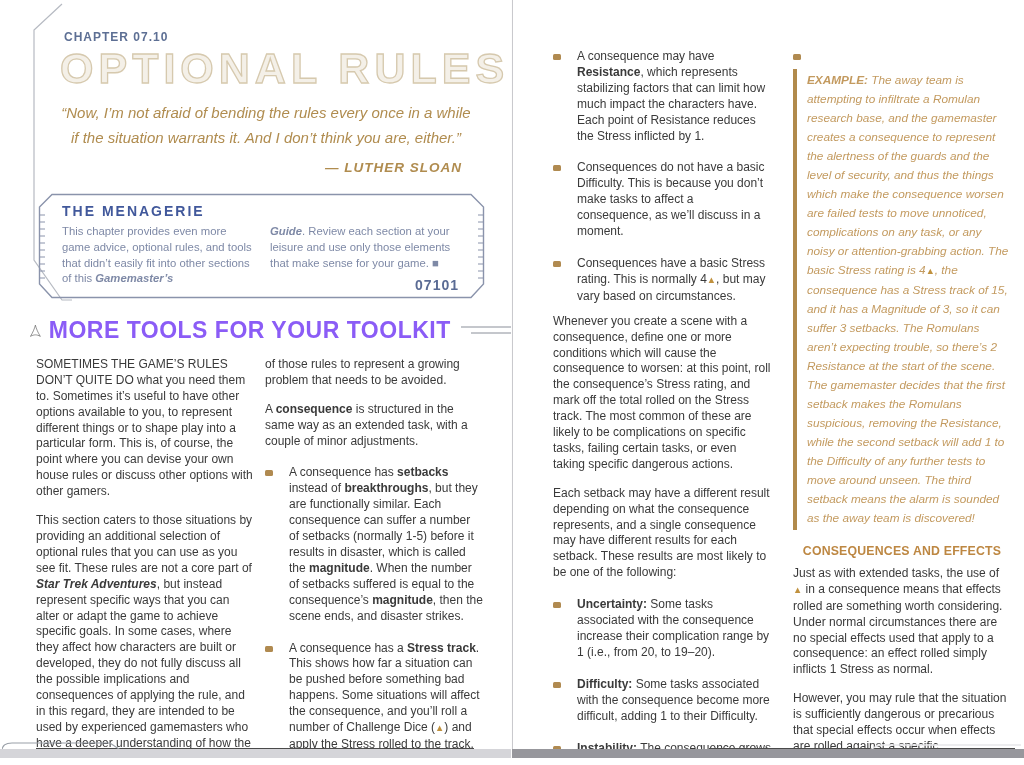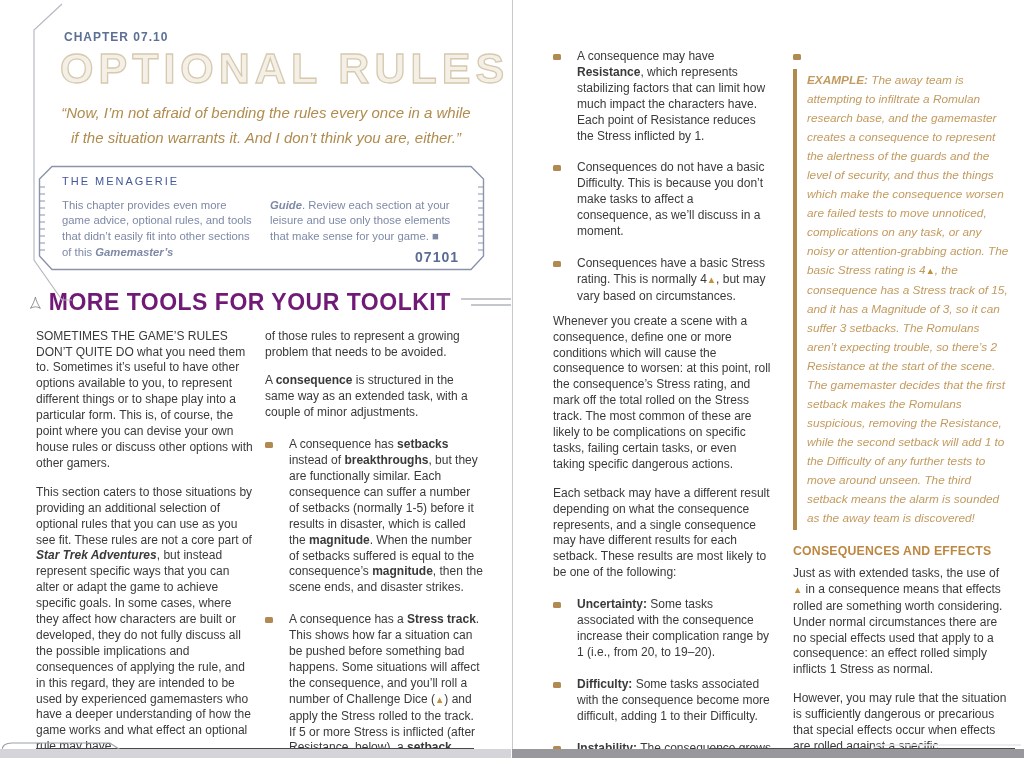--- a/index.html
+++ b/index.html
@@ -14,36 +14,36 @@
               color:rgba(214,201,174,0.28);-webkit-text-stroke:1.3px #d6c9ae;line-height:1.05;
               font-family:"Liberation Sans",sans-serif;white-space:nowrap;}
   .quote{width:420px;margin:10px 0 0 56px;text-align:center;font-style:italic;
          font-size:15px;line-height:1.65;color:#b08c4f;}
   .quote-attr{text-align:right;padding-right:14px;margin-top:6px;font-weight:bold;font-style:italic;
               font-size:13.5px;letter-spacing:1px;color:#b08c4f;}
   
   .menagerie{position:relative;width:447px;height:106px;margin:14px 0 0 38px;}
   .menagerie svg.frame{position:absolute;inset:0;}
   .men-inner{position:absolute;inset:10px 22px 8px 24px;}
-  .men-title{font-size:11px;font-weight:normal;letter-spacing:2px;color:#41589b;margin-bottom:11px;}
+  .men-title{font-size:14px;font-weight:bold;letter-spacing:2px;color:#41589b;margin-bottom:5px;}
   .men-cols{display:flex;gap:18px;}
   .men-col{width:190px;font-size:11.3px;line-height:1.4;color:#7e89a6;}
   .men-code{position:absolute;right:4px;bottom:-2px;font-size:14px;font-weight:bold;color:#5a6b94;letter-spacing:1px;padding-left:19px;}
   .bi{font-weight:bold;font-style:italic;}
   
   .section-head{display:flex;align-items:center;margin:18px 0 8px 30px;}
-  .section-head h2{margin:0 0 0 8px;font-size:23px;font-weight:bold;letter-spacing:0.5px;color:#701a75;white-space:nowrap;}
+  .section-head h2{margin:0 0 0 8px;font-size:23px;font-weight:bold;letter-spacing:0.5px;color:#8b5cf6;white-space:nowrap;}
   .head-lines{margin-left:10px;}
   
   .cols{display:flex;}
   .page-left .cols{padding:4px 0 0 36px;gap:11px;}
   .page-right .cols{padding:33px 0 0 40px;gap:22px;}
   .col{width:218px;font-size:12px;line-height:15.9px;}
   .col p{margin:0 0 13px 0;}
-  .minor-heading{font-size:12.3px;font-weight:bold;color:#bd8742;letter-spacing:0.2px;margin:2px 0 6px 0;}
+  .minor-heading{font-size:12.3px;font-weight:bold;color:#bd8742;letter-spacing:0.2px;margin:2px 0 6px 0;text-align:center;}
   .bullet{display:flex;margin:16px 0 9px 0;}
   .bullet .sq{flex:none;width:8px;height:6px;background:#b08a50;border-radius:1.5px;margin:5px 0 0 0;}
   .bullet .bt{margin-left:16px;}
   .delta{color:#c0913e;font-size:0.78em;}
   
   .example{border-left:4px solid #b18a4c;padding:2px 0 2px 10px;margin:4px 0 14px 0;
            font-style:italic;color:#c39a5f;font-size:11.8px;line-height:19px;}
   
   .footer{position:absolute;top:731px;font-size:11px;color:#1f1f1f;}
   .footer .rule{position:absolute;top:17px;height:1px;background:#4a4a4a;}
@@ -69,20 +69,21 @@
     <svg class="corner-svg" style="left:0;top:0;" width="80" height="320">
       <path d="M62,4 L34,30 L34,260 L62,300 L72,300" fill="none" stroke="#b6bac2" stroke-width="1.2"></path>
     </svg>
 
     <div class="chapter-label">CHAPTER 07.10</div>
     <div class="page-title">OPTIONAL RULES</div>
 
     <div class="quote">
       <div>“Now, I’m not afraid of bending the rules every once in a while</div>
       <div>if the situation warrants it. And I don’t think you are, either.”</div>
+      <div class="quote-attr">— LUTHER SLOAN</div>
     </div>
 
     <div class="menagerie">
       <svg class="frame" width="447" height="106" viewBox="0 0 447 106">
         <path d="M14 1.5 H433 L445.5 14 V91 L433 104.5 H14 L1.5 91 V14 Z" fill="none" stroke="#8a93ab" stroke-width="1.4"></path>
         <g stroke="#8a93ab" stroke-width="1">
           <path d="M2 22 h5 M2 29 h5 M2 36 h5 M2 43 h5 M2 50 h5 M2 57 h5 M2 64 h5 M2 71 h5 M2 78 h5 M2 85 h5"></path>
           <path d="M440 22 h5 M440 29 h5 M440 36 h5 M440 43 h5 M440 50 h5 M440 57 h5 M440 64 h5 M440 71 h5 M440 78 h5 M440 85 h5" transform="translate(0,0)"></path>
         </g>
       </svg>

